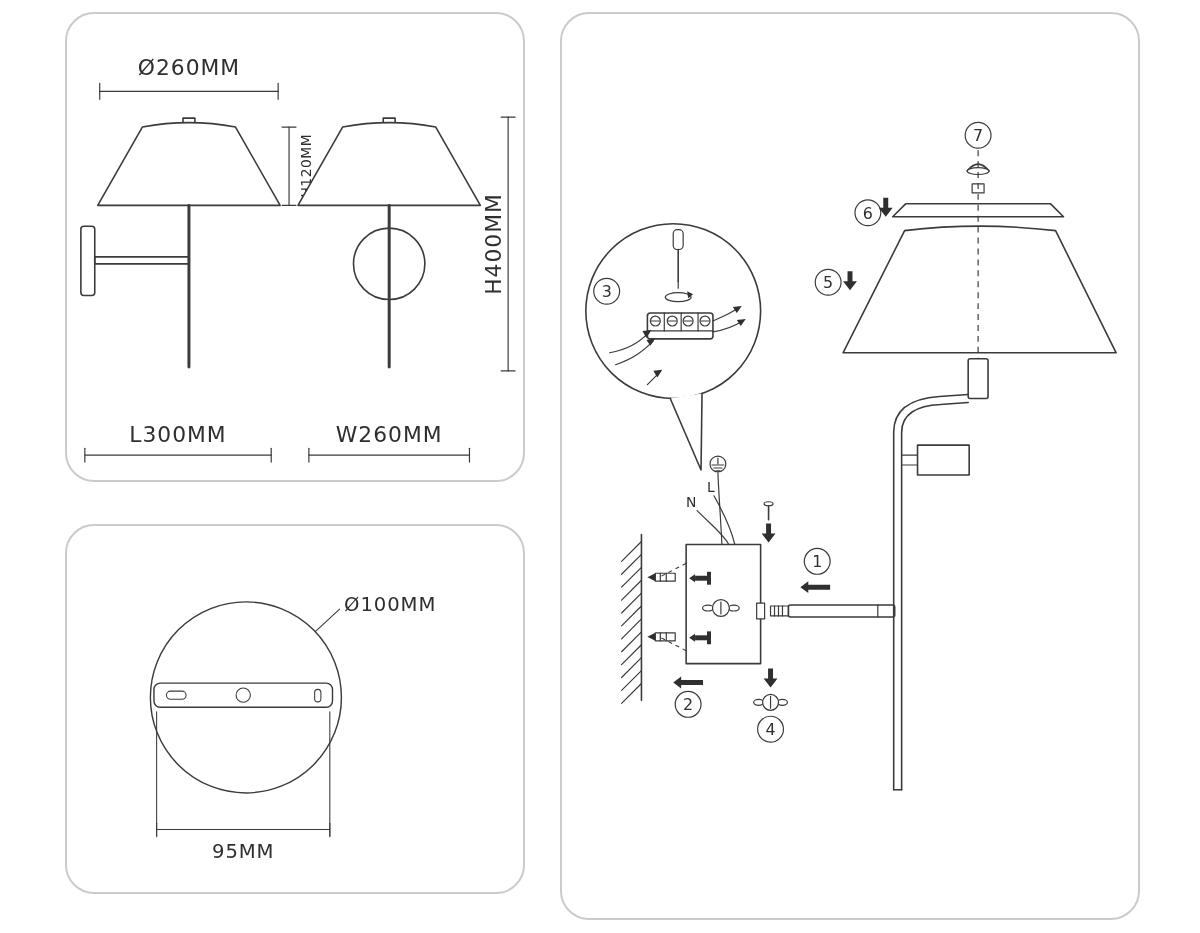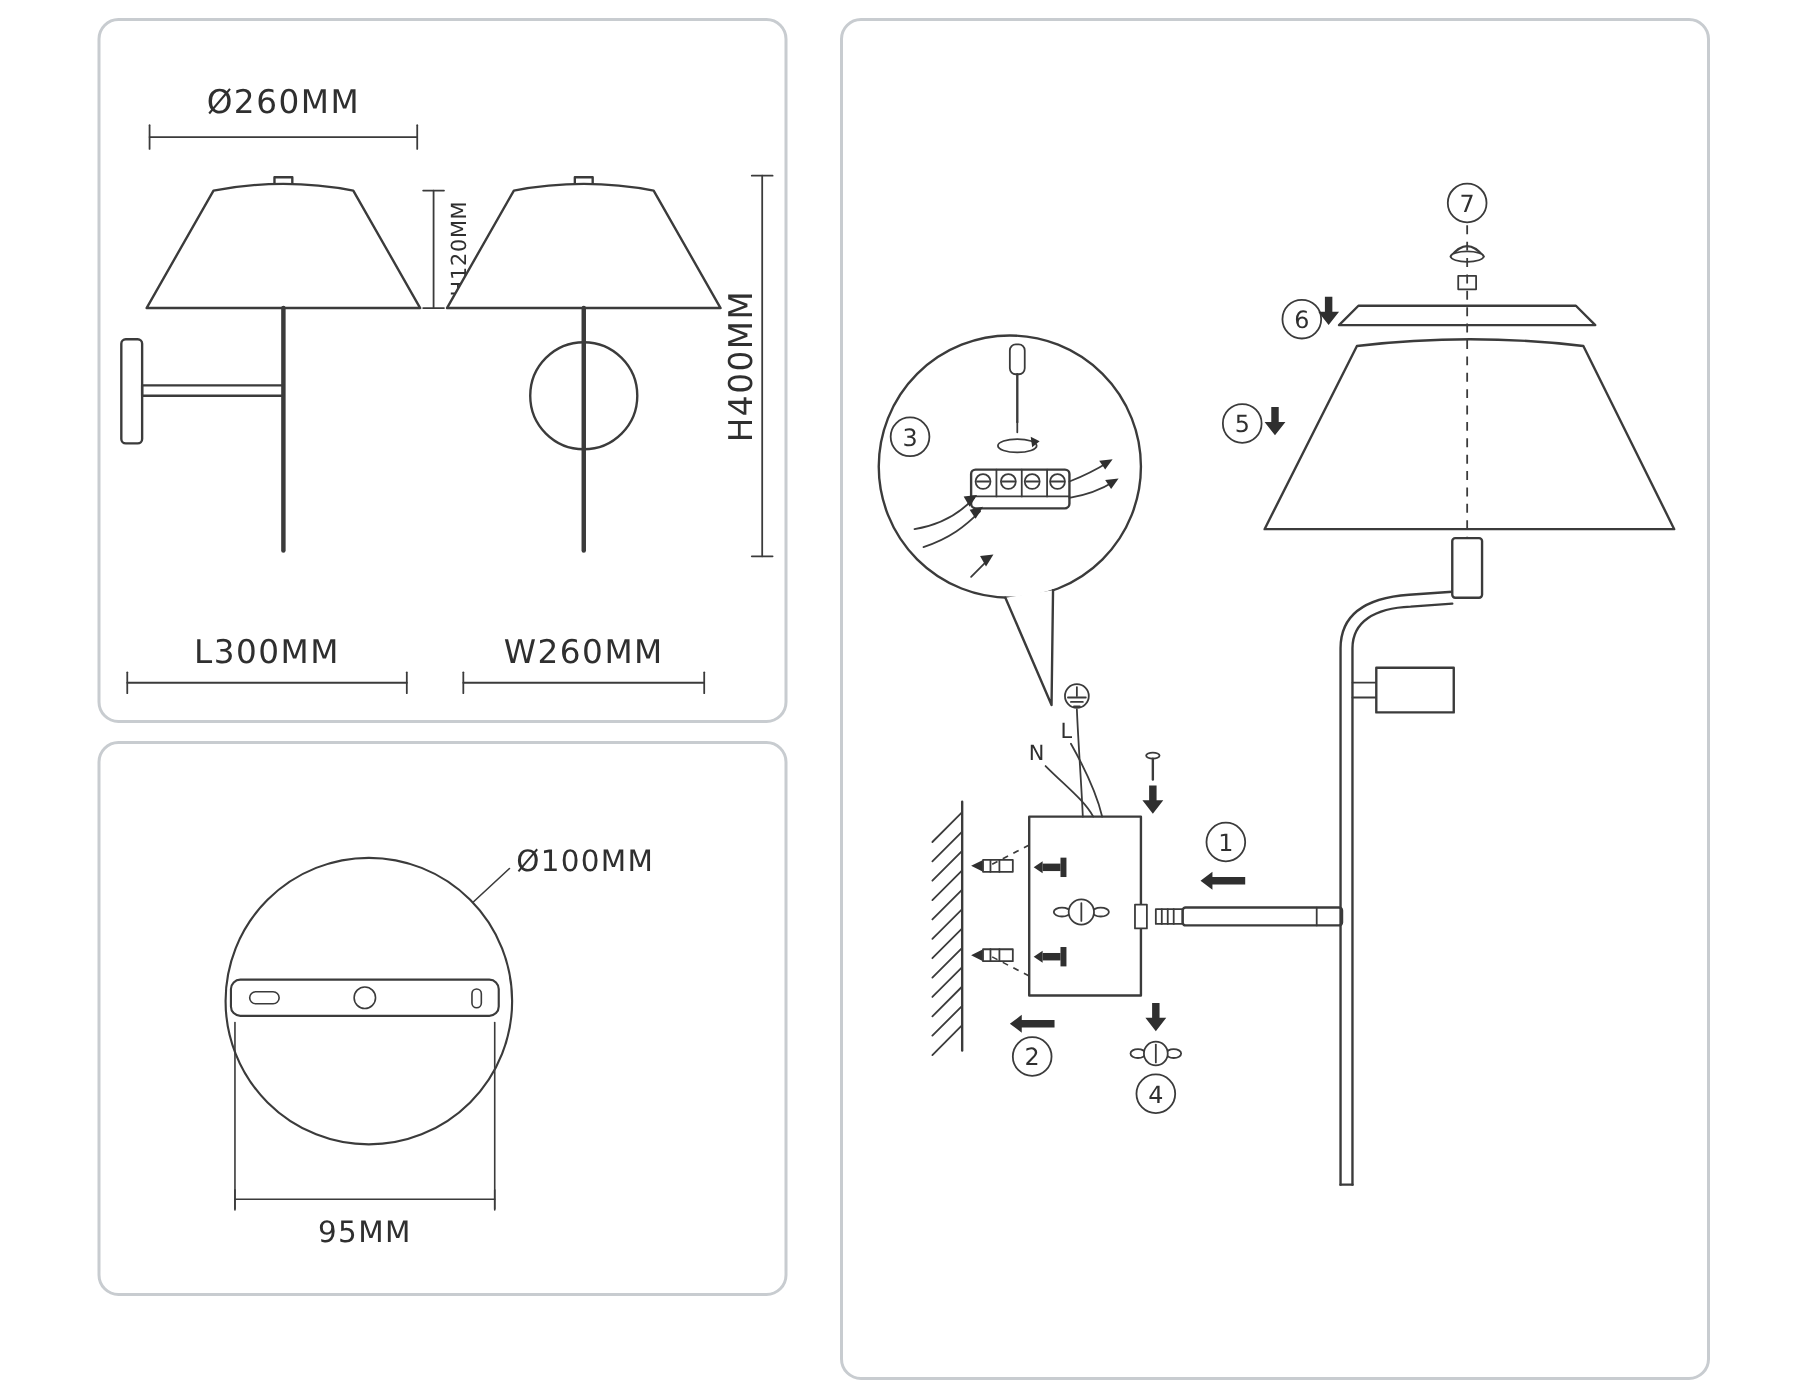--- a/index.html
+++ b/index.html
@@ -1,19 +1,19 @@
 <!DOCTYPE html>
 <html><head>
 <meta charset="utf-8">
 <style>
   html,body{margin:0;padding:0;background:#ffffff;}
   body{width:1200px;height:933px;position:relative;font-family:"DejaVu Sans",sans-serif;}
-  .panel{position:absolute;background:#fff;border:2px solid #c8ccd0;border-radius:14px;box-sizing:border-box;}
+  .panel{position:absolute;background:#fff;border:2px solid #c8ccd0;border-radius:29px;box-sizing:border-box;}
   #panel-spec{left:65px;top:12px;width:460px;height:470px;}
-  #panel-base{left:65px;top:494px;width:460px;height:370px;}
+  #panel-base{left:65px;top:524px;width:460px;height:370px;}
   #panel-assembly{left:560px;top:12px;width:580px;height:908px;}
   svg{display:block;width:100%;height:100%;}
   .ln{stroke:#3b3b3b;stroke-width:1.6;fill:none;stroke-linecap:round;stroke-linejoin:round;}
   .thin{stroke-width:1.2;}
   .pole{stroke:#3b3b3b;stroke-width:3;fill:none;stroke-linecap:round;}
   .whitefill{fill:#ffffff;}
   .dark{fill:#2f2f2f;stroke:none;}
   .dash{stroke:#3b3b3b;stroke-width:1.2;fill:none;stroke-dasharray:6 5;}
   .dash2{stroke:#3b3b3b;stroke-width:1.1;fill:none;stroke-dasharray:4 4;}
   text{fill:#2f2f2f;font-family:"DejaVu Sans",sans-serif;letter-spacing:1px;}

